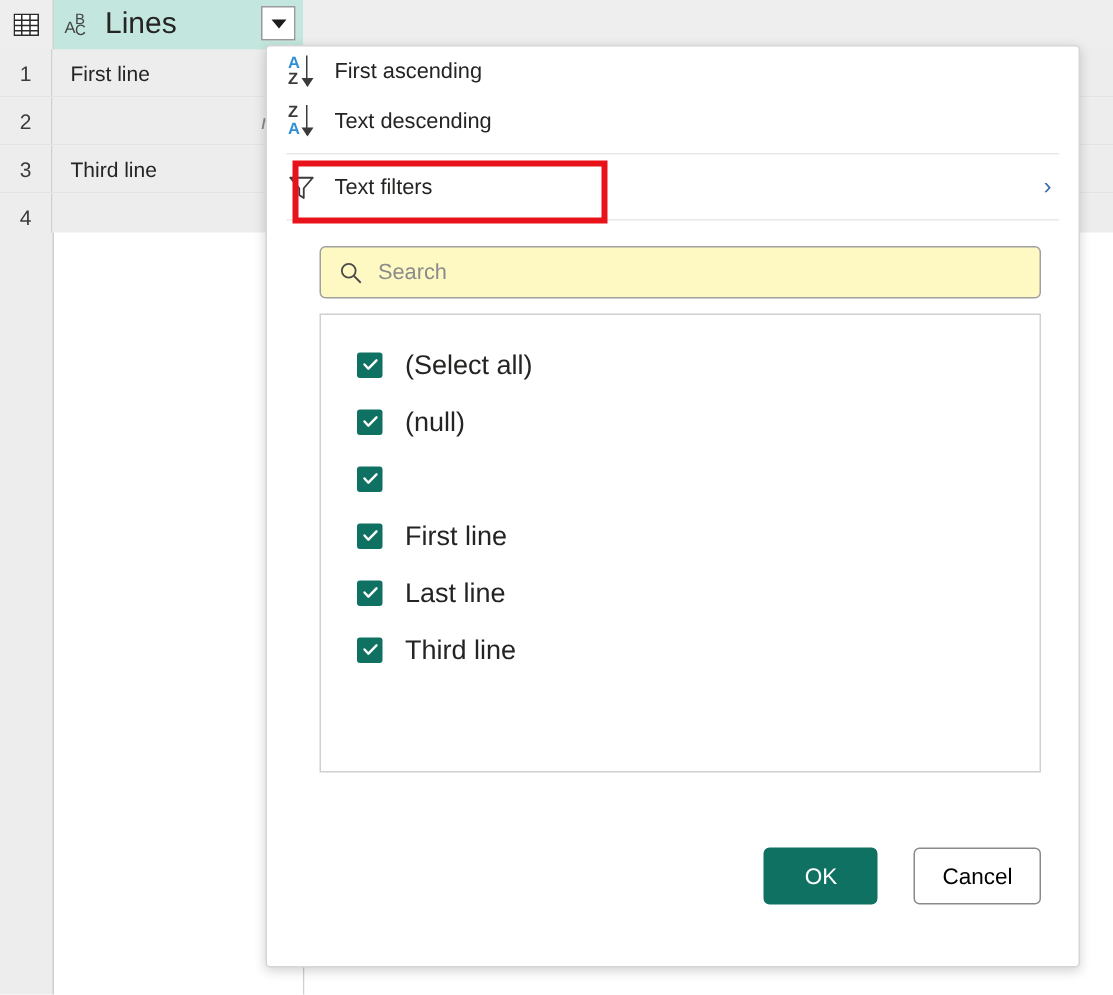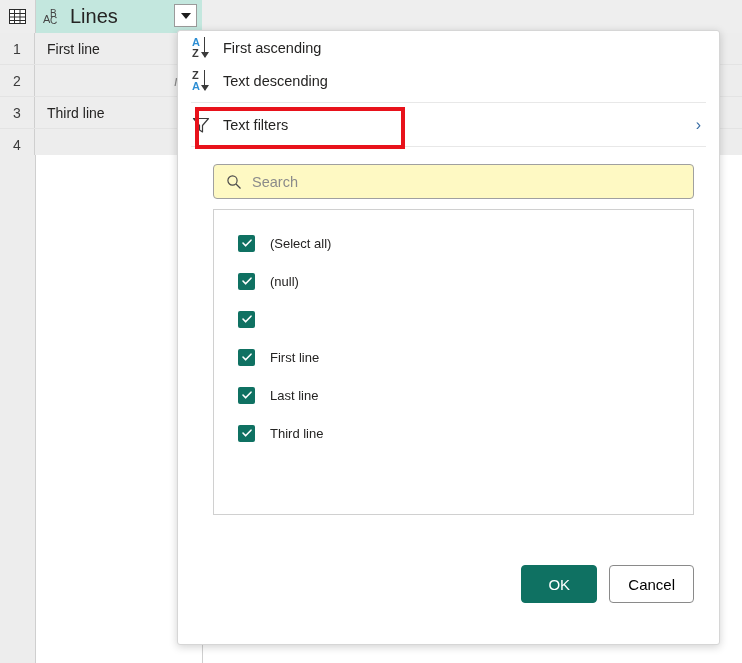--- a/index.html
+++ b/index.html
@@ -274,31 +274,31 @@
     border-radius: 2px;
     background: #0f7162;
     display: flex;
     align-items: center;
     justify-content: center;
     flex: none;
   }
   .chk svg { display: block; }
   .value-label {
     margin-left: 15px;
-    font-size: 13px;
+    font-size: 18px;
     color: #252423;
   }
 
   
   .footer {
     position: absolute;
     right: 25px;
     bottom: 41px;
     display: flex;
-    gap: 12px;
+    gap: 24px;
     justify-content: center;
   }
   .btn {
     height: 38px;
     min-width: 76px;
     border-radius: 4px;
     font-size: 15px;
     display: flex;
     align-items: center;
     justify-content: center;

